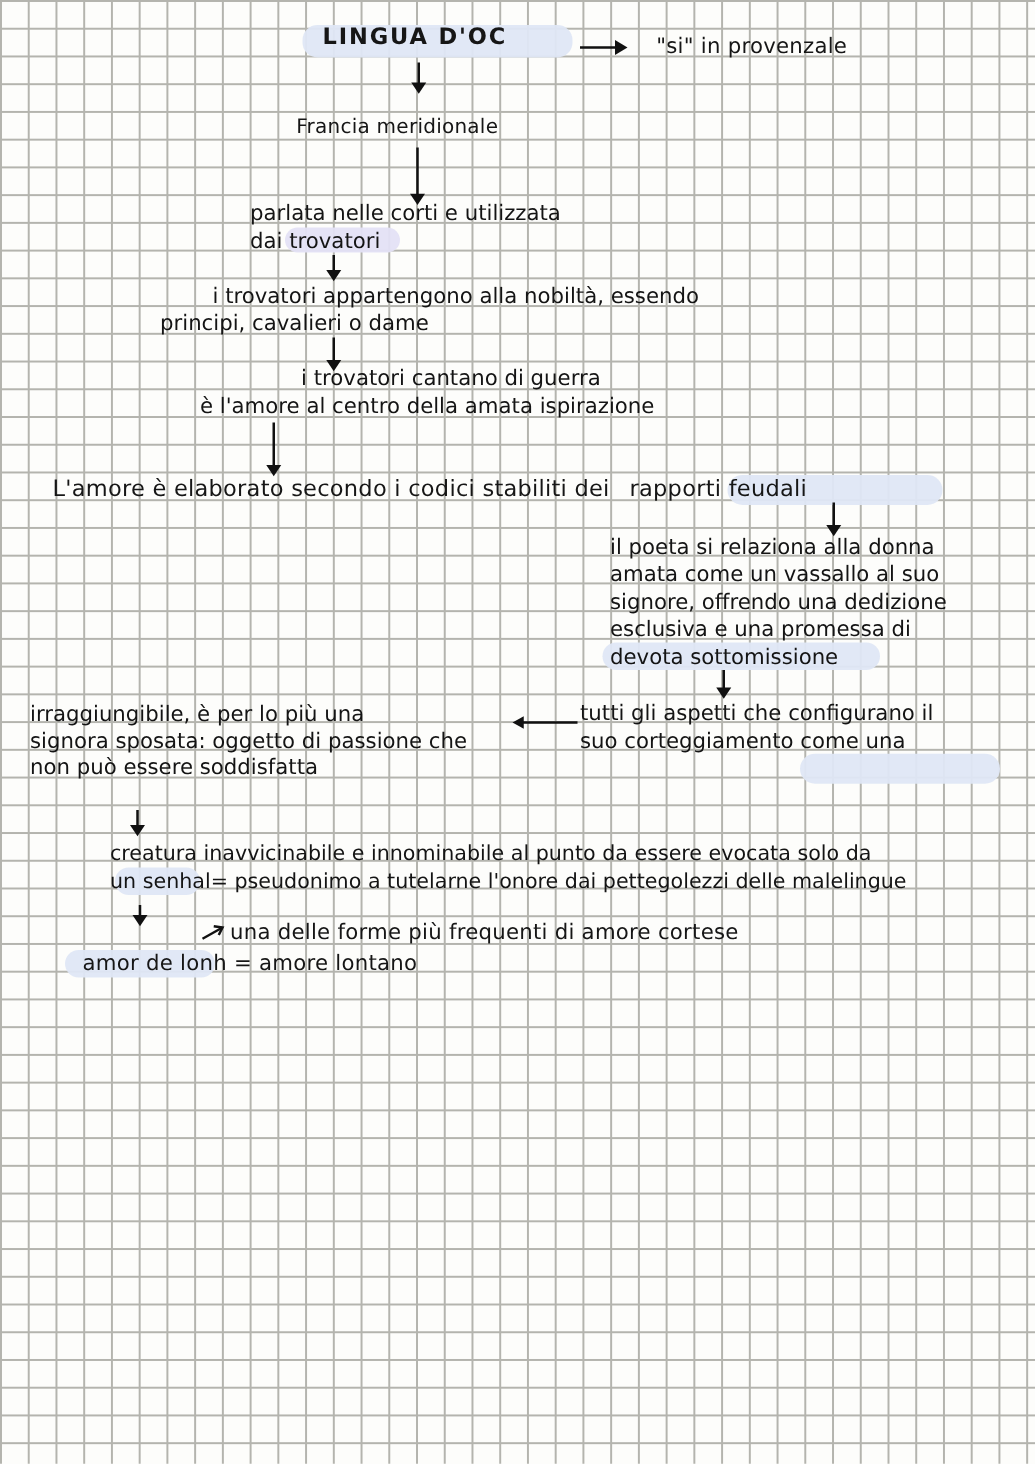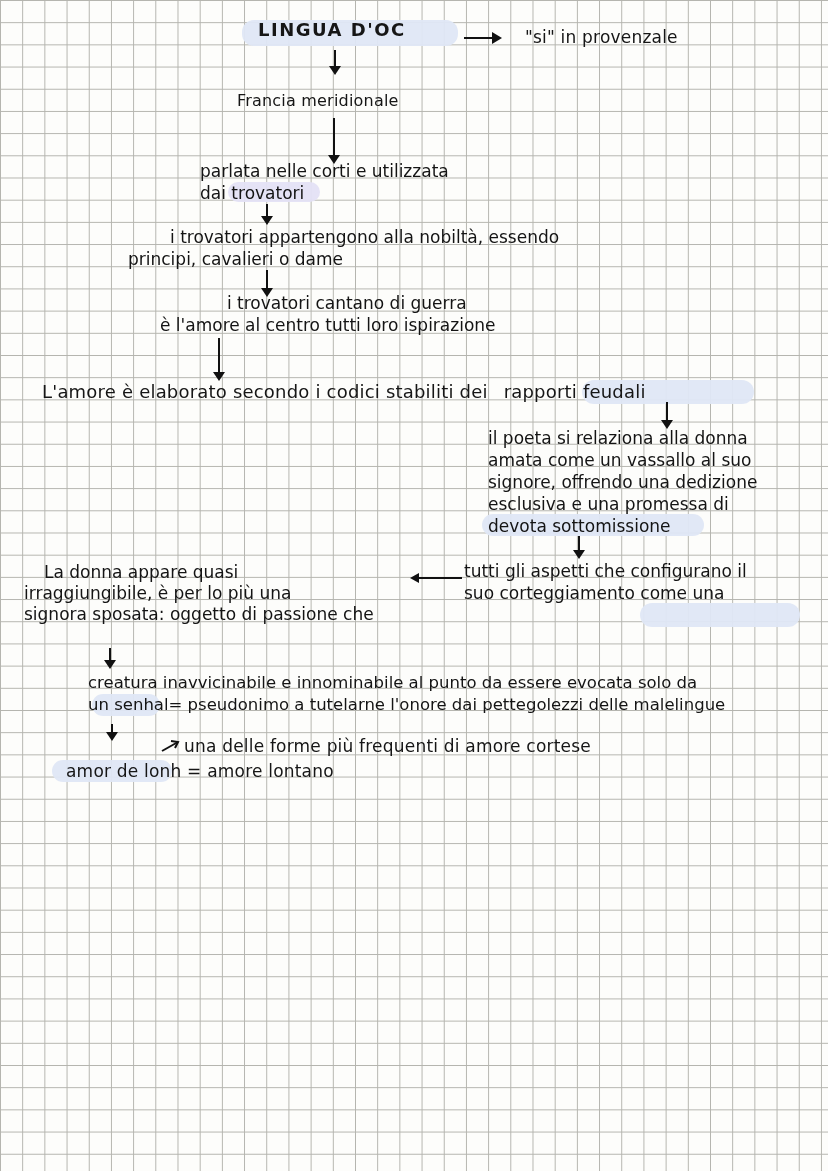--- a/index.html
+++ b/index.html
@@ -83,21 +83,21 @@
 <div class="block" style="left:128px; top:226px;">
   <div style="padding-left:42px;">i trovatori appartengono  alla nobiltà, essendo</div>
   <div>principi, cavalieri o dame</div>
 </div>
 
 <div class="vline" style="left:266px; top:270px; height:20px;"></div>
 <div class="ahead-down" style="left:261px; top:288px;"></div>
 
 <div class="block" style="left:160px; top:292px;text-align:center;">
   <div style="padding-left:38px;">i trovatori cantano di guerra</div>
-  <div>è l'amore al centro tutti loro ispirazione</div>
+  <div>è l'amore al centro della amata ispirazione</div>
 </div>
 
 <div class="vline" style="left:218px; top:338px; height:36px;"></div>
 <div class="ahead-down" style="left:213px; top:372px;"></div>
 
 <div class="t" style="left:42px; top:381px; font-size:18px;">
   <span>L'amore è elaborato secondo i codici stabiliti  dei</span>
   <span style="margin-left:10px;">rapporti feudali</span>
 </div>
 
@@ -117,23 +117,23 @@
 
 <div class="block" style="left:464px; top:560px;">
   <div>tutti gli aspetti che configurano il</div>
   <div>suo corteggiamento come una</div>
 </div>
 
 <div class="hline" style="left:418px; top:577px; width:44px;"></div>
 <div class="ahead-left" style="left:410px; top:573px;"></div>
 
 <div class="block" style="left:24px; top:562px; line-height:21px;">
-  <div style="padding-left:20px;">La donna appare quasi</div>
   <div>irraggiungibile, è per lo più una</div>
   <div>signora sposata: oggetto di passione che</div>
+  <div>non può essere soddisfatta</div>
 </div>
 
 <div class="vline" style="left:109px; top:648px; height:14px;"></div>
 <div class="ahead-down" style="left:104px; top:660px;"></div>
 
 <div class="block" style="left:52px; top:672px; font-size:16.5px;margin-left:36px;">
   <div>creatura inavvicinabile e innominabile al punto da essere evocata solo da</div>
   <div>
     <span>un</span>
     <span>senhal</span><span>= pseudonimo a tutelarne l'onore dai pettegolezzi delle malelingue</span>

